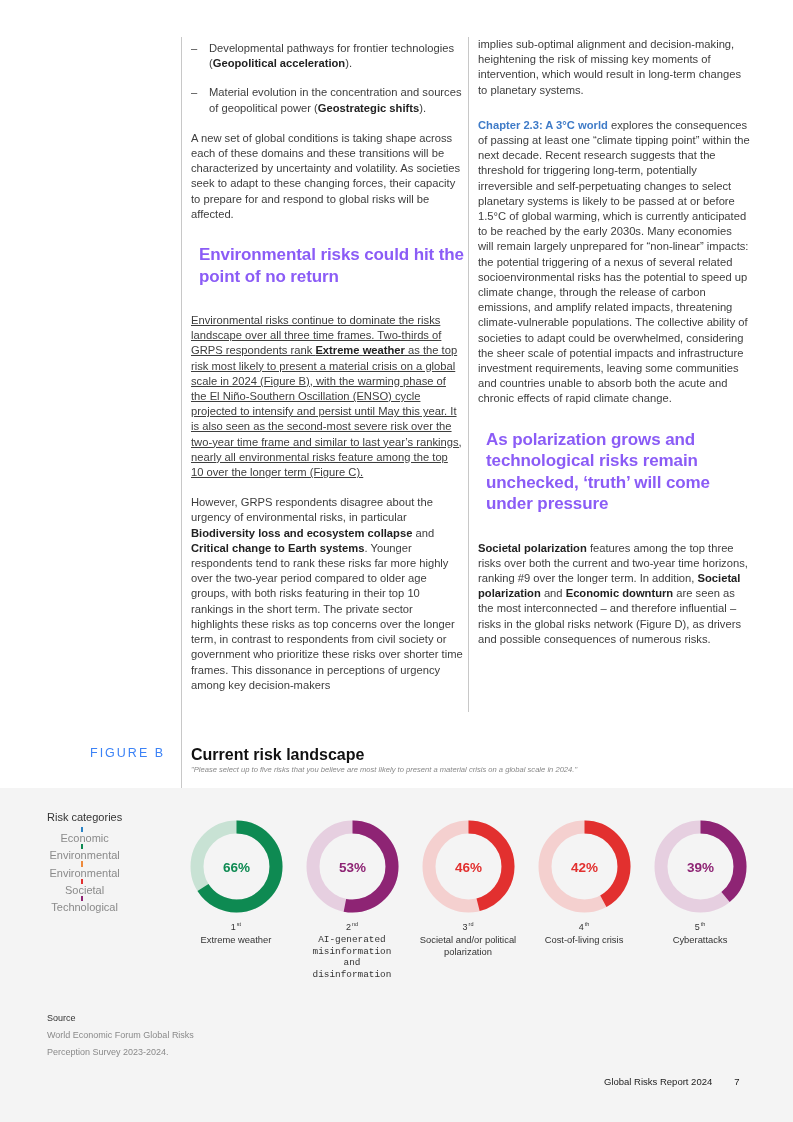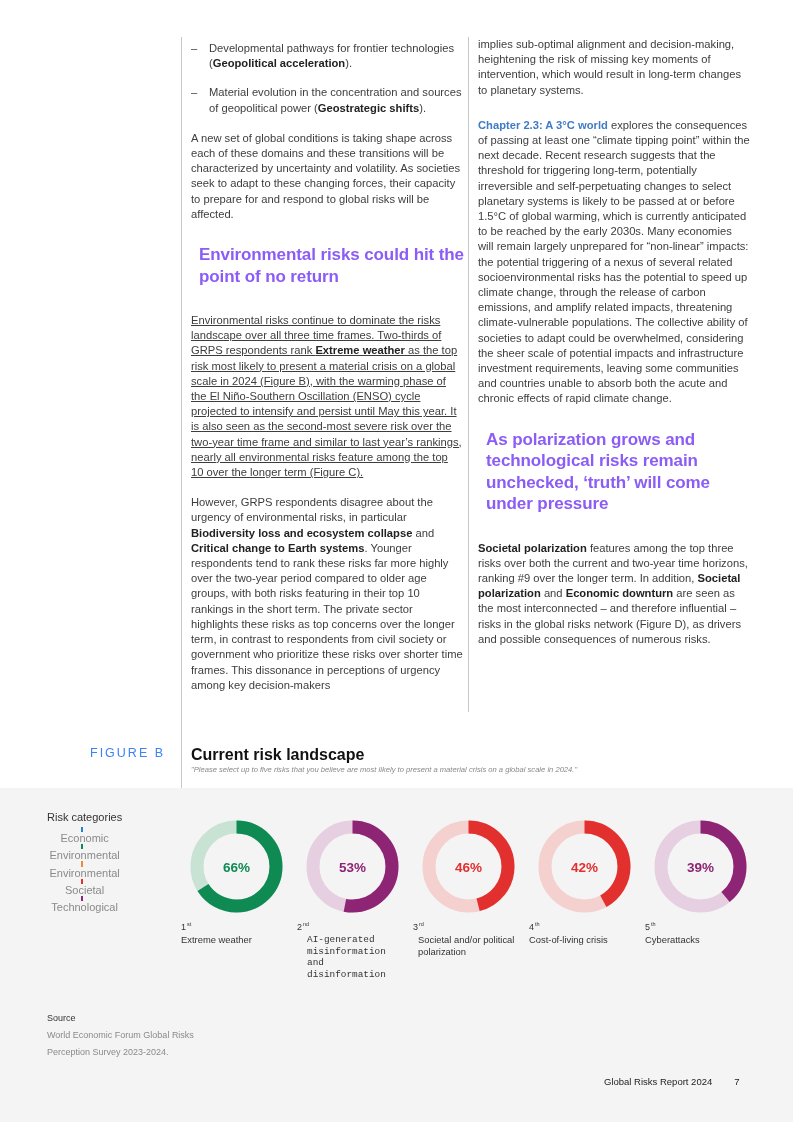--- a/index.html
+++ b/index.html
@@ -14,21 +14,21 @@
   h2 { margin:8px; font-size:17px; line-height:21.5px; font-weight:bold; color:#8b5cf6; letter-spacing:-0.1px; }
   .link { color:#3f7bc7; font-weight:bold; }
   .figlabel { position:absolute; left:90px; top:746px; font-size:12.5px; letter-spacing:2px; color:#3b82f6; }
   .figtitle { position:absolute; left:191px; top:746px; font-size:16px; font-weight:bold; color:#111; }
   .figsub { position:absolute; left:191px; top:765px; font-size:7.6px; font-style:italic; color:#888; }
   .figpanel { position:absolute; left:0; top:788px; width:793px; height:334px; background:#f4f4f4; }
   .legend { position:absolute; left:47px; top:811px; font-size:11px; color:#333; }
   .legend .item { display:flex; align-items:center; height:17.2px; color:#8a8a8a;flex-direction:column; }
   .legend .sw { width:2.5px; height:13px; margin-right:5px; }
   .legend .ttl { margin-bottom:4px; color:#333; height:12px; }
-  .donut { position:absolute; width:110px; text-align:left; }
+  .donut { position:absolute; width:110px; text-align:center; }
   .donut svg { display:block; margin:0 auto; }
   .donut .rank { font-size:9px; color:#333; margin-top:8px; }
   .donut .rank sup { font-size:5.5px; vertical-align:super; margin-left:1px; }
   .donut .name { font-size:9.4px; line-height:11.5px; color:#333; margin-top:2px; }
   .source { position:absolute; left:47px; top:1010px; font-size:9px; line-height:17px; }
   .source .s1 { color:#333; }
   .source .s2 { color:#8a8a8a; }
   .footer { position:absolute; left:604px; top:1076px; font-size:9.5px; color:#222; }
   .footer .pg { margin-left:22px; }
 </style>

